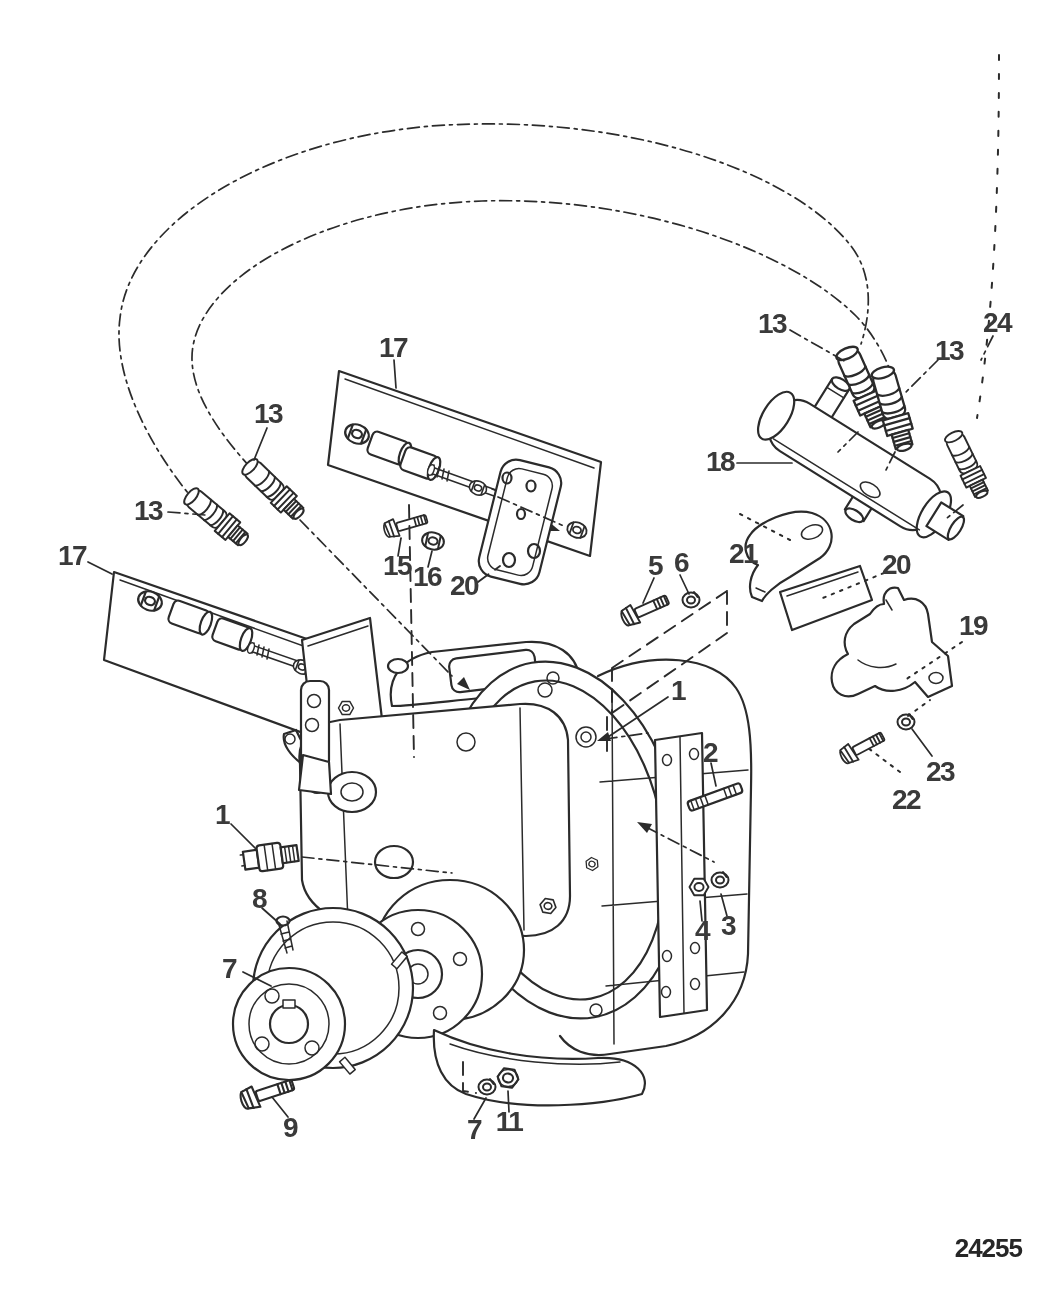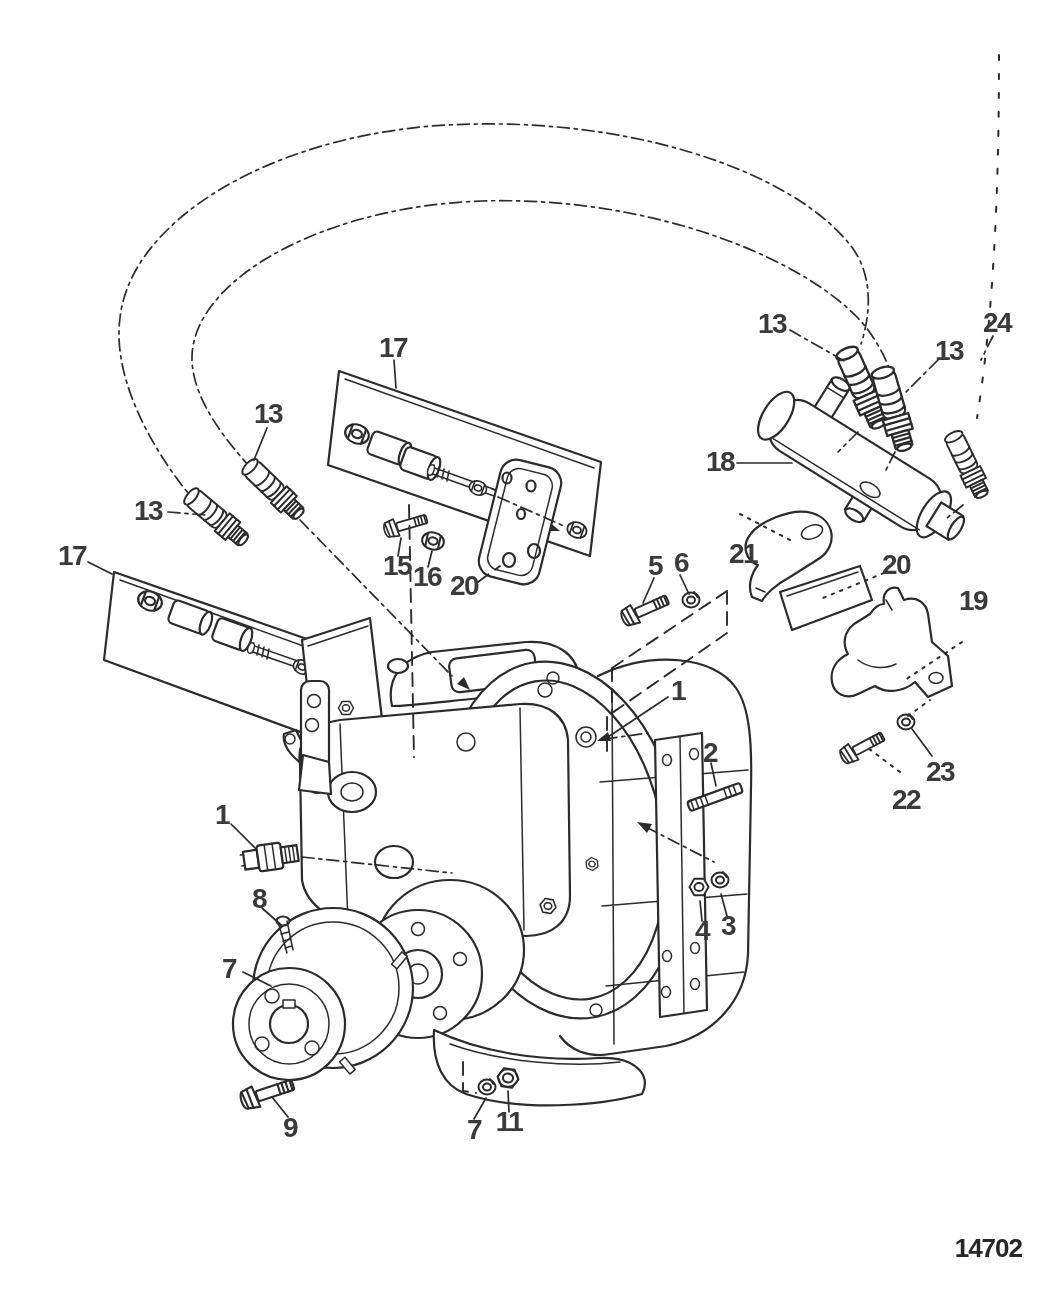--- a/index.html
+++ b/index.html
@@ -398,23 +398,23 @@
       <div class="callout" style="left: 148px; top: 511px;">13</div>
       <div class="callout" style="left: 268px; top: 414px;">13</div>
       <div class="callout" style="left: 772px; top: 324px;">13</div>
       <div class="callout" style="left: 949px; top: 351px;">13</div>
       <div class="callout" style="left: 464px; top: 586px;">20</div>
       <div class="callout" style="left: 397px; top: 566px;">15</div>
       <div class="callout" style="left: 427px; top: 577px;">16</div>
       <div class="callout" style="left: 393px; top: 348px;">17</div>
       <div class="callout" style="left: 72px; top: 556px;">17</div>
       <div class="callout" style="left: 720px; top: 462px;">18</div>
-      <div class="callout" style="left: 973px; top: 601px;">19</div>
+      <div class="callout" style="left: 973px; top: 626px;">19</div>
       <div class="callout" style="left: 896px; top: 565px;">20</div>
       <div class="callout" style="left: 743px; top: 507px; margin-top: 47px;">21</div>
       <div class="callout" style="left: 906px; top: 800px;">22</div>
       <div class="callout" style="left: 940px; top: 772px;">23</div>
       <div class="callout" style="left: 997px; top: 323px; text-align: right;">24</div>
     </div>
 
-<div id="drawing-number" style="left: 1022px; top: 1248px;">14702</div>
+<div id="drawing-number" style="left: 1022px; top: 1248px;">24255</div>
 
 </div>
 
 </body></html>

